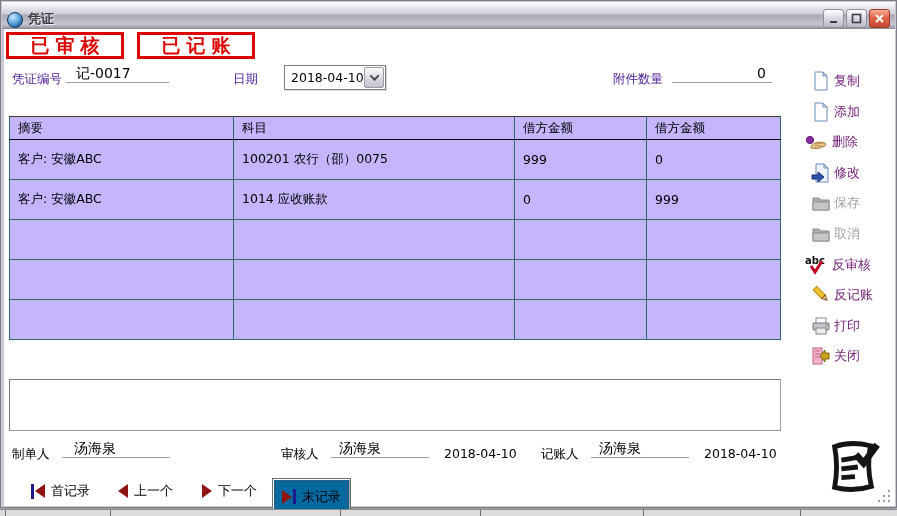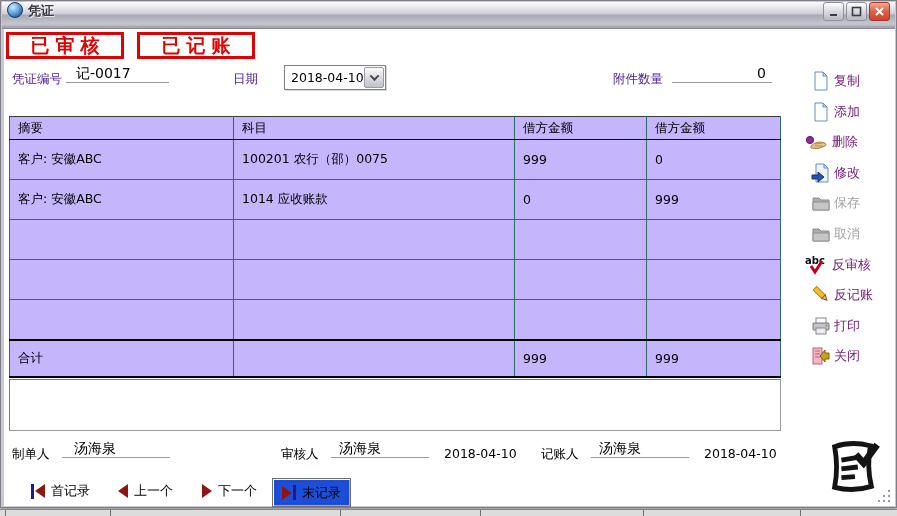--- a/index.html
+++ b/index.html
@@ -10,21 +10,21 @@
   
   .window {
     position:absolute; left:0; top:0; width:897px; height:508px;
     border:1px solid #7f7d8a;
     background:#c9c9d3;
     box-shadow:0 2px 3px rgba(0,0,0,.35);
   }
   .titlebar {
     position:absolute; left:1px; top:1px; right:1px; height:27px;
     background:linear-gradient(to bottom,#fdfdfe 0%,#e7e7ec 20%,#cfcfd8 45%,#a9a9b6 50%,#c6c6d0 85%,#9b9ba8 100%);
-    display:flex; align-items:flex-start; padding:0 5px; gap:5px;
+    display:flex; align-items:flex-end; padding:0 5px; gap:5px;
     border-bottom:1px solid #8f8d9a;
   }
   .app-icon {
     width:16px; height:16px; border-radius:50%;
     background:radial-gradient(circle at 35% 30%, #cfeafa, #6db0e0 40%, #2a6cb0 75%, #16487e);
     border:1px solid #123a66; flex:0 0 auto;
   }
   .title-text { font-size:13px; font-weight:bold; color:#3a3a42; text-shadow:1px 1px 0 rgba(255,255,255,.75); }
   .win-btns { margin-left:auto; display:flex; gap:2px; }
   .win-btn {
@@ -82,23 +82,23 @@
   
   .footer-text { position:absolute; font-size:12.5px; }
 
   
   .nav-item { position:absolute; display:flex; align-items:center; gap:6px; font-size:13px; cursor:default; }
   .tri-l { width:0; height:0; border-top:7px solid transparent; border-bottom:7px solid transparent; border-right:10px solid #8f1414; }
   .tri-r { width:0; height:0; border-top:7px solid transparent; border-bottom:7px solid transparent; border-left:10px solid #8f1414; }
   .vbar { width:3px; height:15px; background:#1b1b8e; }
   .icon-pair { display:flex; align-items:center; gap:1px; }
   .last-btn {
-    position:absolute; left:268px; top:449px; height:29px; padding:0 9px;
+    position:absolute; left:268px; top:449px; height:37px; padding:0 9px;
     display:flex; align-items:center; gap:6px; font-size:13px;
-    background:#1d4ed8; border:1px solid #6e6e6e;
+    background:#0369a1; border:1px solid #6e6e6e;
     box-shadow:inset 1px 1px 0 #ffffff, inset -1px -1px 0 #a8a8a8;
     outline:1px dotted #444; outline-offset:-4px;
   }
 
   
   .toolbar { position:absolute; left:801px; top:41px; width:86px; display:flex; flex-direction:column; gap:8.6px; }
   .tb-item { display:flex; align-items:center; gap:3px; height:22px; font-size:13px; color:#701a75; justify-content:flex-start; padding-left:6px; }
   .tb-item.wide { padding-left:0; }
   .tb-item.disabled { color:#a2a2a2; }
   .tb-item svg { flex:0 0 auto; }
@@ -198,26 +198,20 @@
             <td></td>
             <td></td>
             <td></td>
           </tr>
           <tr class="grow">
             <td></td>
             <td></td>
             <td></td>
             <td></td>
           </tr>
-          <tr class="gtotal">
-            <td>合计</td>
-            <td></td>
-            <td>999</td>
-            <td>999</td>
-          </tr>
         </tbody>
           </table>
       </div>
 
       <div class="remarks"></div>
 
       <span class="footer-text" style="left:8px; top:417px;">制单人</span>
       <span class="ufield" style="left:58px; top:411px; width:108px; padding-left:12px;">汤海泉</span>
 
       <span class="footer-text" style="left:277px; top:417px;">审核人</span>

